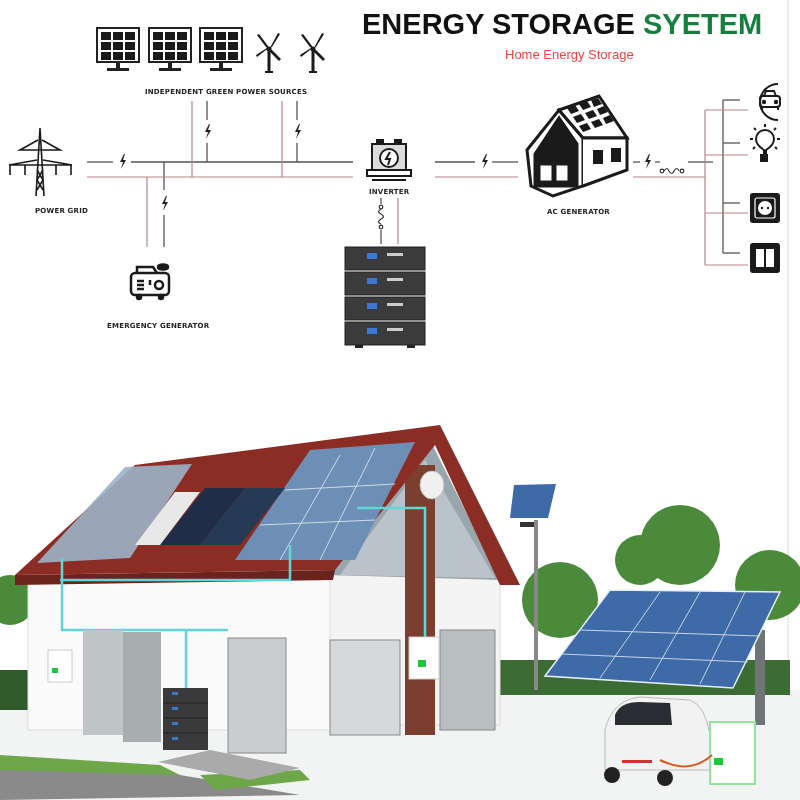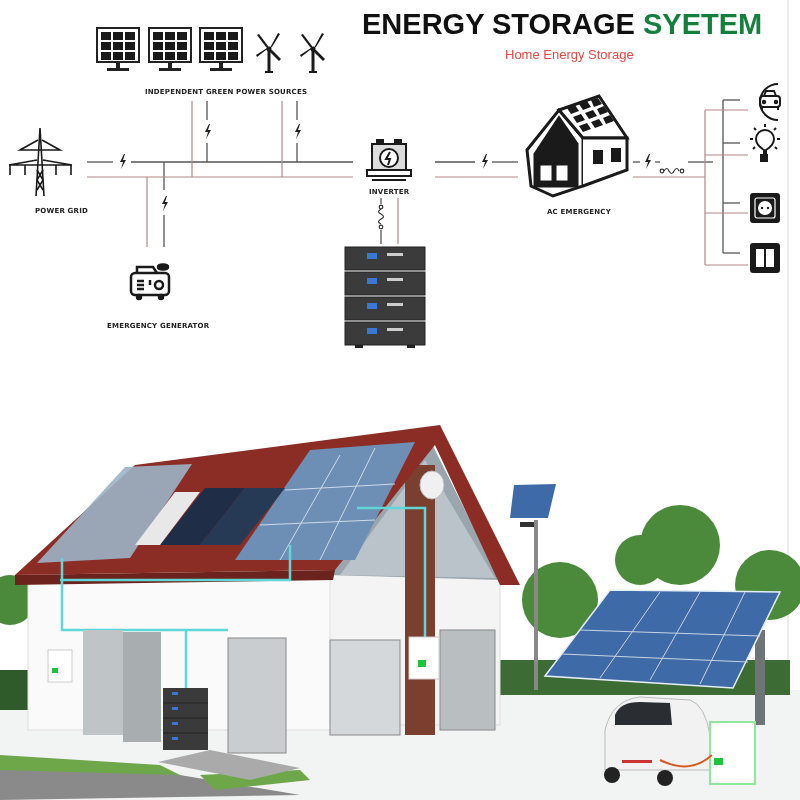--- a/index.html
+++ b/index.html
@@ -272,21 +272,21 @@
     <rect x="0" y="0" width="30" height="30" rx="3" fill="#1a1a1a"></rect>
     <rect x="6" y="6" width="18" height="18" fill="#fff"></rect>
     <line x1="15" y1="6" x2="15" y2="24" stroke="#1a1a1a" stroke-width="2"></line>
   </g>
 </svg>
 
 <div class="abs label" style="left:129px; top:88px;margin-left:16px;">INDEPENDENT GREEN POWER SOURCES</div>
 <div class="abs label" style="left:15px; top:207px;padding-left:20px;">POWER GRID</div>
 <div class="abs label" style="left:107px; top:322px;">EMERGENCY GENERATOR</div>
 <div class="abs label" style="left:369px; top:188px;text-align:center;">INVERTER</div>
-<div class="abs label" style="left:547px; top:208px;">AC EMERGENCY</div>
+<div class="abs label" style="left:547px; top:208px;">AC GENERATOR</div>
 
 <svg class="scene" style="top:410px;" width="800" height="390" viewBox="0 410 800 390">
 
   <rect x="0" y="690" width="800" height="110" fill="#f2f3f3"></rect>
 
   <rect x="0" y="670" width="30" height="40" fill="#2f5a2a"></rect>
   <rect x="500" y="660" width="290" height="35" fill="#3c6b34"></rect>
 
   <g fill="#4a8a3a">
     <circle cx="10" cy="600" r="25"></circle>

